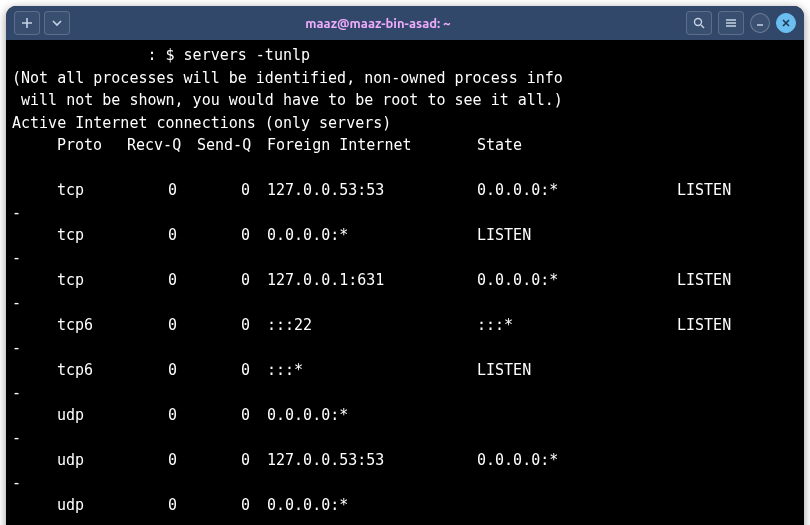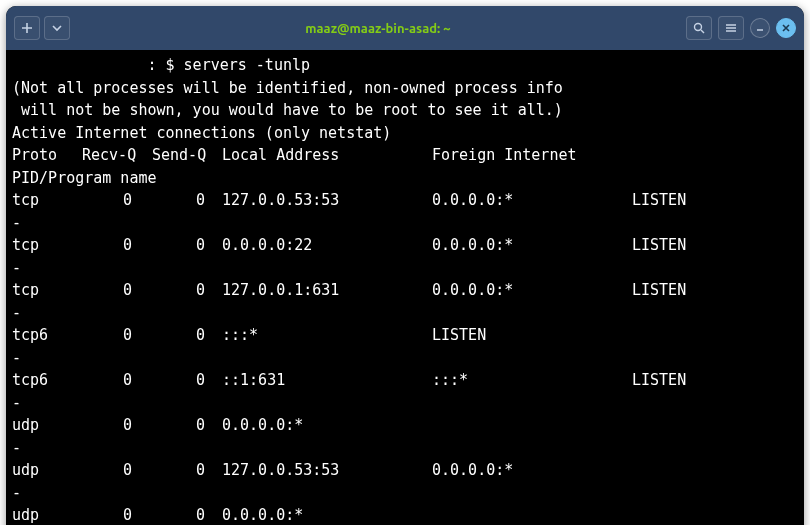--- a/index.html
+++ b/index.html
@@ -12,26 +12,26 @@
       padding: 6px;
     }
     .window {
       width: 798px;
       border-radius: 10px;
       overflow: hidden;
       box-shadow: 0 2px 10px rgba(0,0,0,0.4);
       background: #000;
     }
     .titlebar {
-      height: 44px;
+      height: 34px;
       background: #31486a;
       display: flex;
       align-items: center;
       padding: 0 8px;
-      color: #84cc16;
+      color: #f0abfc;
       font-family: -apple-system, "Segoe UI", Ubuntu, Cantarell, sans-serif;
       font-size: 13px;
     }
     .tb-left { display: flex; gap: 4px; }
     .tb-btn {
       width: 26px;
       height: 24px;
       border: 1px solid rgba(255,255,255,0.18);
       background: rgba(255,255,255,0.04);
       border-radius: 4px;
@@ -57,21 +57,21 @@
     }
     .terminal {
       background: #000;
       color: #ffffff;
       font-size: 15px;
       line-height: 1.5;
       padding: 4px 6px 10px 6px;
       min-height: 480px;
       white-space: pre;
     }
-    .row { display: grid; grid-template-columns: 70px 70px 70px 210px 200px 100px; }
+    .row { display: grid; grid-template-columns: 70px 70px 70px 210px 200px 100px; margin-left: 45px; }
     .cont { color: #fff; }
   </style>
 </head>
 <body>
 
 <div class="window">
   <div class="titlebar">
     <div class="tb-left">
       <div class="tb-btn">
         <svg width="12" height="12" viewBox="0 0 12 12">
@@ -106,25 +106,25 @@
         <svg width="10" height="10" viewBox="0 0 10 10">
             <path d="M2 2l6 6M8 2l-6 6" stroke="#1b3a52" stroke-width="1.6"></path>
           </svg>
       </div>
     </div>
   </div>
 
   <div class="terminal"><span>               : $ </span><span>servers -tunlp</span>
 <span>(Not all processes will be identified, non-owned process info</span>
 <span> will not be shown, you would have to be root to see it all.)</span>
-<span>Active Internet connections (only netstat)</span>
-<div class="row"><span>Proto</span><span>Recv-Q</span><span>Send-Q</span><span>Local Address</span><span>Foreign Internet</span></div><span>PID/Program name</span>
+<span>Active Internet connections (only servers)</span>
+<div class="row"><span>Proto</span><span>Recv-Q</span><span>Send-Q</span><span>Foreign Internet</span><span>State</span></div>
 <div id="rows-container"><div class="row"><span>tcp</span><span style="text-align:right;padding-right:20px;">0</span><span style="text-align:right;padding-right:8px;">0 </span><span>127.0.0.53:53</span><span>0.0.0.0:*</span><span>LISTEN</span></div><span class="cont">-</span>
-<div class="row"><span>tcp</span><span style="text-align:right;padding-right:20px;">0</span><span style="text-align:right;padding-right:8px;">0 </span><span>0.0.0.0:22</span><span>0.0.0.0:*</span><span>LISTEN</span></div><span class="cont">-</span>
+<div class="row"><span>tcp</span><span style="text-align:right;padding-right:20px;">0</span><span style="text-align:right;padding-right:8px;">0 </span><span>0.0.0.0:*</span><span>LISTEN</span></div><span class="cont">-</span>
 <div class="row"><span>tcp</span><span style="text-align:right;padding-right:20px;">0</span><span style="text-align:right;padding-right:8px;">0 </span><span>127.0.0.1:631</span><span>0.0.0.0:*</span><span>LISTEN</span></div><span class="cont">-</span>
+<div class="row"><span>tcp6</span><span style="text-align:right;padding-right:20px;">0</span><span style="text-align:right;padding-right:8px;">0 </span><span>:::22</span><span>:::*</span><span>LISTEN</span></div><span class="cont">-</span>
 <div class="row"><span>tcp6</span><span style="text-align:right;padding-right:20px;">0</span><span style="text-align:right;padding-right:8px;">0 </span><span>:::*</span><span>LISTEN</span></div><span class="cont">-</span>
-<div class="row"><span>tcp6</span><span style="text-align:right;padding-right:20px;">0</span><span style="text-align:right;padding-right:8px;">0 </span><span>::1:631</span><span>:::*</span><span>LISTEN</span></div><span class="cont">-</span>
 <div class="row"><span>udp</span><span style="text-align:right;padding-right:20px;">0</span><span style="text-align:right;padding-right:8px;">0 </span><span>0.0.0.0:*</span><span></span></div><span class="cont">-</span>
 <div class="row"><span>udp</span><span style="text-align:right;padding-right:20px;">0</span><span style="text-align:right;padding-right:8px;">0 </span><span>127.0.0.53:53</span><span>0.0.0.0:*</span><span></span></div><span class="cont">-</span>
 <div class="row"><span>udp</span><span style="text-align:right;padding-right:20px;">0</span><span style="text-align:right;padding-right:8px;">0 </span><span>0.0.0.0:*</span><span></span></div><span class="cont">-</span>
 
 </div></div>
 </div>
 
 </body></html>

